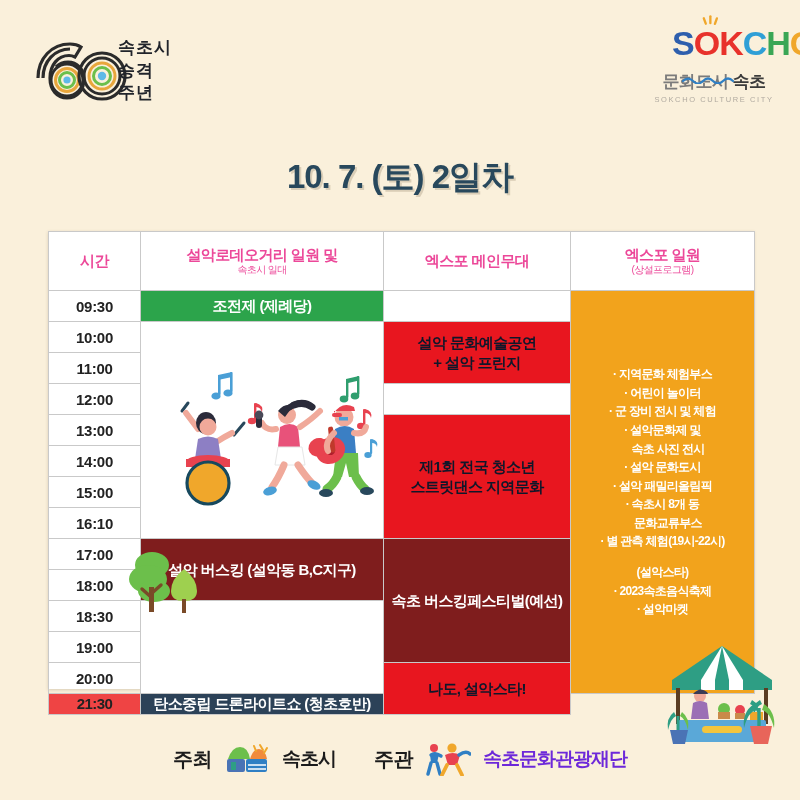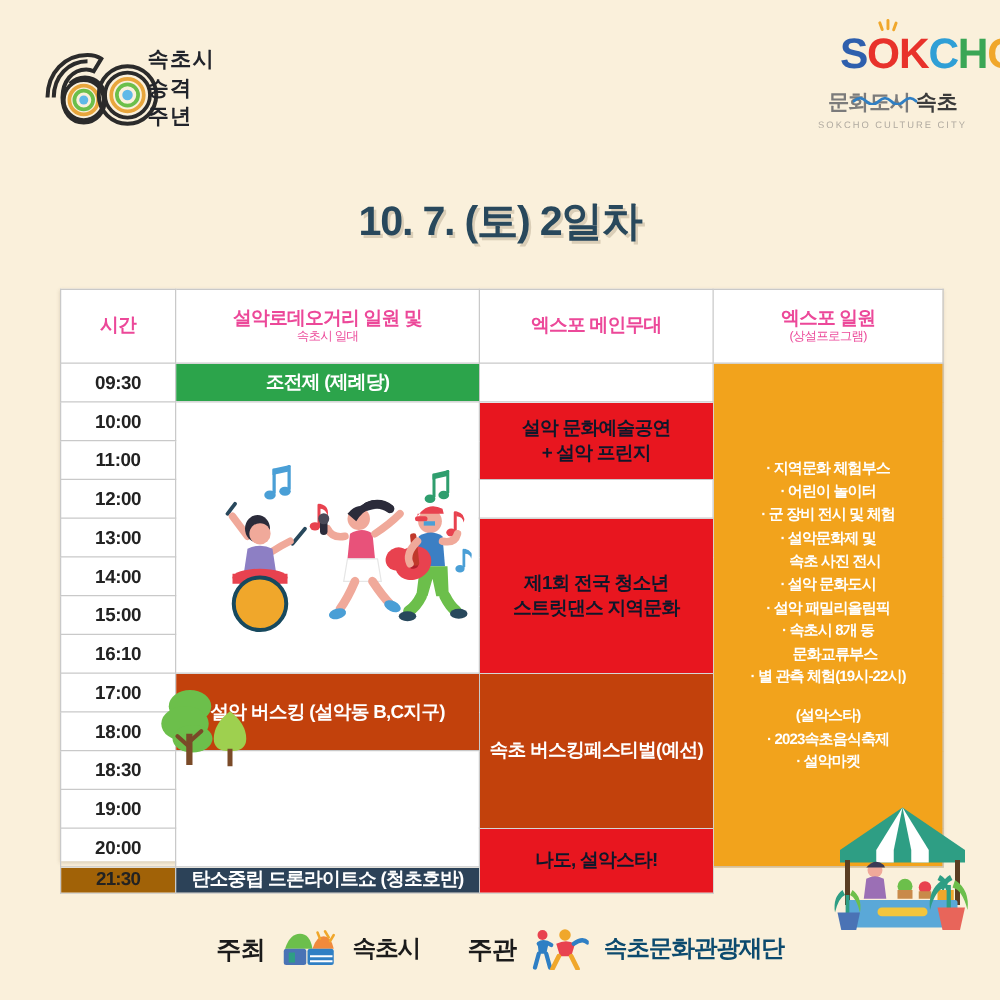--- a/index.html
+++ b/index.html
@@ -41,39 +41,39 @@
   table.sched{border-collapse:collapse;width:706px;height:458px;table-layout:fixed;}
   table.sched th,table.sched td{border:1px solid #c9c9c9;padding:0;text-align:center;vertical-align:middle;}
   col.c1{width:92px;} col.c2{width:243px;} col.c3{width:187px;} col.c4{width:184px;}
   table.sched thead th{height:58px;font-size:15px;font-weight:bold;color:#ec4899;line-height:1.22;letter-spacing:-0.6px;}
   table.sched thead th .sub{font-size:10px;font-weight:normal;display:block;}
   td.time{font-size:15px;color:#222;font-weight:600;height:30px;letter-spacing:-0.3px;}
 
   td.ev{font-size:15px;font-weight:bold;letter-spacing:-0.6px;line-height:1.3;position:relative;}
   .green{background:#2CA44B;color:#fff;}
   .red{background:#E8161F;color:#0f172a;}
-  .pink{background:#c2410c;color:#fff;}
+  .pink{background:#7f1d1d;color:#fff;}
   .navy{background:#2C4258;color:#fff;}
   .orange{background:#F2A31C;color:#fff;}
   .blank{background:#fff;}
   td.orange{vertical-align:top;text-align:left;padding:12px 0 0 13px;}
   .olist{font-size:12px;font-weight:bold;line-height:1.55;letter-spacing:-0.7px;color:#fff;}
   .olist .li{white-space:nowrap;}
   .olist .cont{padding-left:11px;}
   .olist .gap{height:12px;}
 
   
   .illus{position:absolute;pointer-events:none;}
 
   
   .footer{position:absolute;left:0;top:735px;width:800px;height:48px;
     display:flex;align-items:center;justify-content:center;gap:12px;}
   .footer .lbl{font-size:20px;font-weight:bold;color:#1b1b1b;letter-spacing:-0.5px;}
   .footer .org{font-size:19px;font-weight:bold;color:#1b1b1b;letter-spacing:-1px;}
-  .footer .org.grey{color:#0c4a6e;}
+  .footer .org.grey{color:#6d28d9;}
   .footer .sp{width:14px;}
 </style>
 </head>
 <body>
 
 <div class="poster">
 
   <div class="logo60">
     <svg class="mark" viewBox="0 0 100 68">
       <g>
@@ -219,21 +219,21 @@
         <tr>
           <td class="time">19:00</td>
         </tr>
 
         <tr>
           <td class="time">20:00</td>
           <td class="ev red" rowspan="2">나도, 설악스타!</td>
         </tr>
 
         <tr>
-          <td class="ev navy" style="background:#a16207;color:#222;font-weight:600;">21:30</td>
+          <td class="ev navy" style="background:#ef4444;color:#222;font-weight:600;">21:30</td>
           <td class="ev navy">탄소중립 드론라이트쇼 (청초호반)</td>
         </tr>
       </tbody>
     </table>
 
     <svg class="illus" style="left:108px;top:130px;width:245px;height:160px;" viewBox="0 0 245 160">
 
       <g>
         <g fill="#4a9fd6">
           <rect x="62" y="14" width="2.6" height="20" rx="1"></rect>

